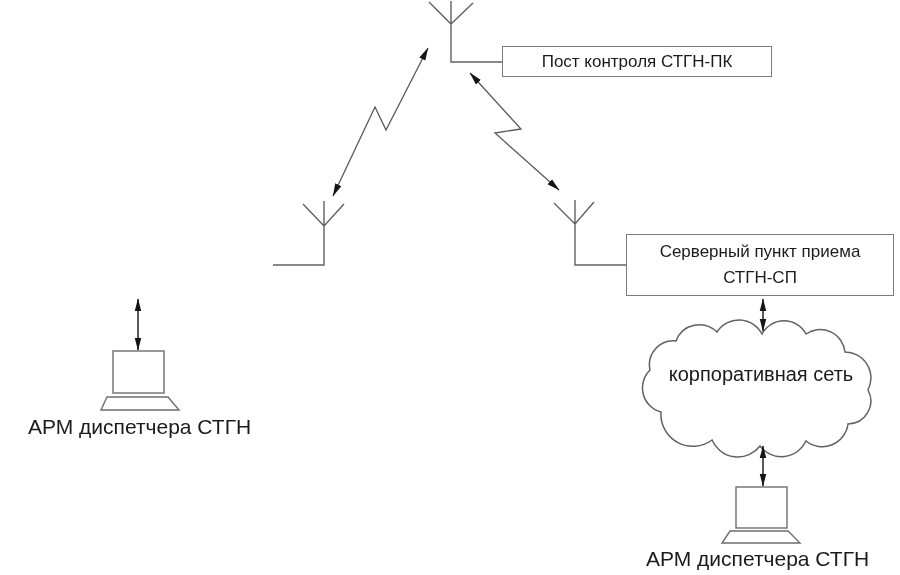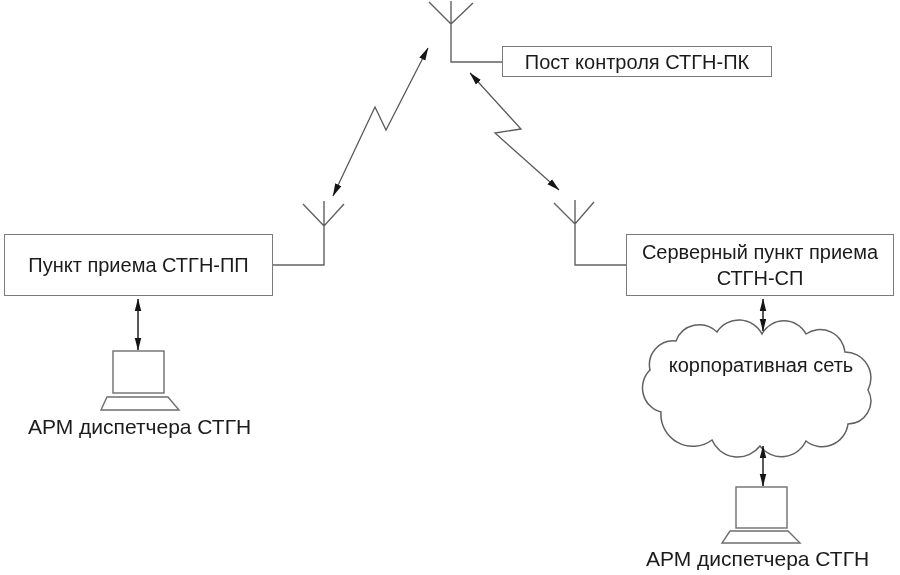--- a/index.html
+++ b/index.html
@@ -22,40 +22,40 @@
   }
   .box {
     position: absolute;
     box-sizing: border-box;
     border: 1.5px solid #7b7b7b;
     background: #ffffff;
     display: flex;
     flex-direction: column;
     align-items: center;
     justify-content: center;
-    font-size: 20px;
+    font-size: 17px;
     line-height: 26px;
     color: #1b1b1b;
     text-align: center;
     white-space: nowrap;
   }
   #box-control   { left: 502px; top: 46px;  width: 270px; height: 31px; }
   #box-reception { left: 4px;   top: 234px; width: 269px; height: 62px; }
   #box-server    { left: 626px; top: 234px; width: 268px; height: 62px; }
   .caption {
     position: absolute;
     font-size: 21px;
     color: #1b1b1b;
     white-space: nowrap;
   }
   #label-arm-left  { left: 28px;  top: 415px; width: 220px; }
   #label-arm-right { left: 646px; top: 547px; width: 222px; }
   #cloud-text {
     position: absolute;
-    left: 652px; top: 352px; width: 218px;
+    left: 652px; top: 361px; width: 218px;
     font-size: 20px;
     line-height: 27px;
     color: #1b1b1b;
     text-align: center;
     white-space: nowrap;
   }
 </style>
 </head>
 <body>
 
@@ -112,23 +112,20 @@
     <g fill="#ffffff" stroke="#6e6e6e" stroke-width="1.4">
       <rect x="736" y="487" width="51" height="41"></rect>
       <polygon points="730,531 788,531 800,543 722,543"></polygon>
     </g>
   </svg>
 
   <div class="box" id="box-control">
     <div>Пост контроля СТГН-ПК</div>
   </div>
 
-  <div class="box" id="box-reception">
-    <div>Пункт приема СТГН-ПП</div>
-  </div>
 
   <div class="box" id="box-server">
     <div>Серверный пункт приема</div>
     <div>СТГН-СП</div>
   </div>
 
   <div id="cloud-text">
     <div>корпоративная сеть</div>
   </div>
 

